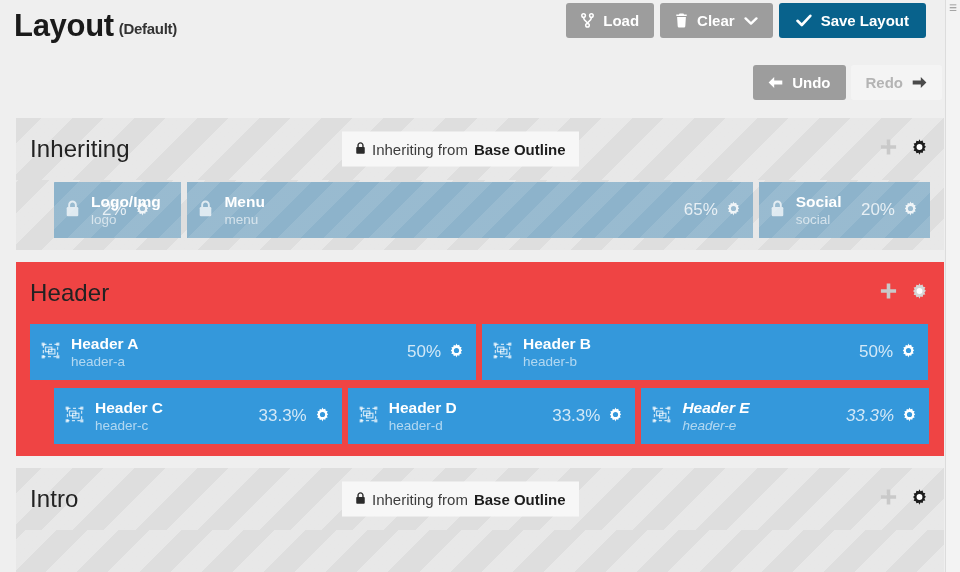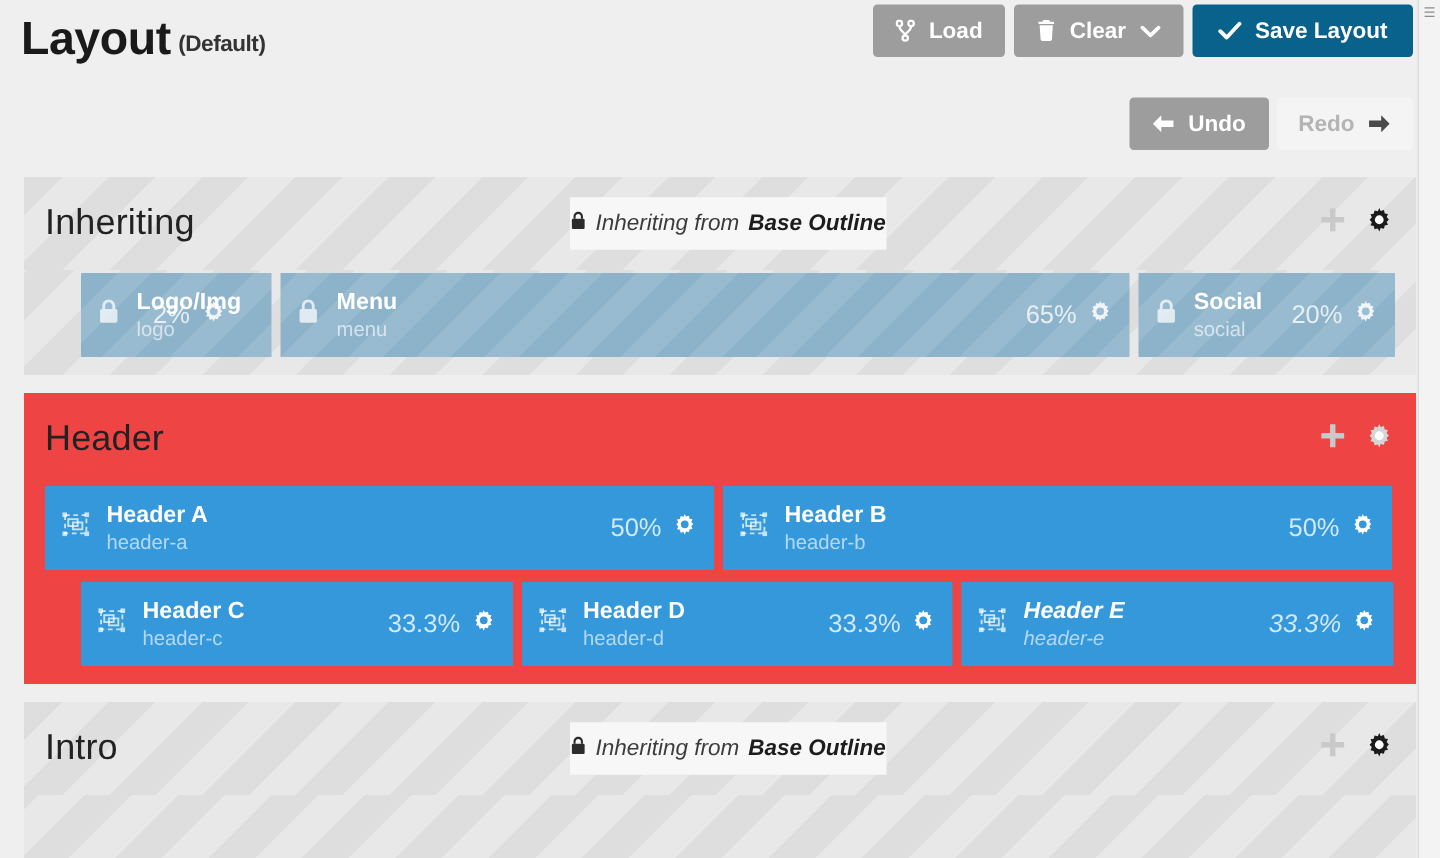--- a/index.html
+++ b/index.html
@@ -36,21 +36,21 @@
   .page-title .default-tag {
     font-size: 15px;
     font-weight: bold;
     color: #333;
     margin-left: 5px;
     vertical-align: 2px;
   }
 
   .top-actions {
     position: absolute;
-    right: 18px; top: 3px;
+    right: 34px; top: 3px;
     display: flex;
     gap: 6px;
     align-items: flex-start;
   }
 
   .btn {
     display: inline-flex;
     align-items: center;
     gap: 9px;
     border: none;
@@ -116,32 +116,31 @@
   .section-title {
     font-size: 24px;
     color: #222;
     font-weight: normal;
     letter-spacing: 0.1px;
     white-space: nowrap;
   }
 
   .inherit-badge {
     position: absolute;
-    left: 364px;
+    left: 326px;
     top: 50%;
     transform: translateY(-50%);
     background: #f7f7f7;
-    padding: 9px 0;
+    padding: 9px 13px;
     font-size: 15px;
     color: #3c3c3c;
     display: flex;
     align-items: center;
     gap: 6px;
     white-space: nowrap;
-    font-style: italic;
   }
   .inherit-badge b { font-weight: bold; color: #1d1d1d; }
 
   .section-tools {
     position: absolute;
     right: 16px;
     top: 50%;
     transform: translateY(-50%);
     display: flex;
     align-items: center;

